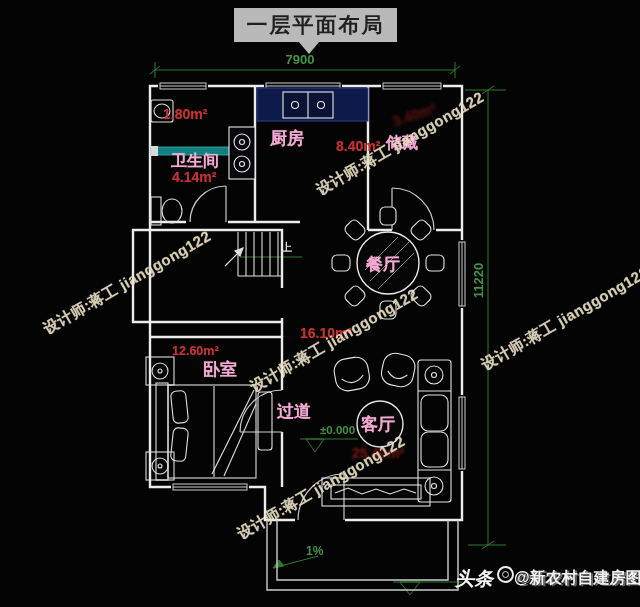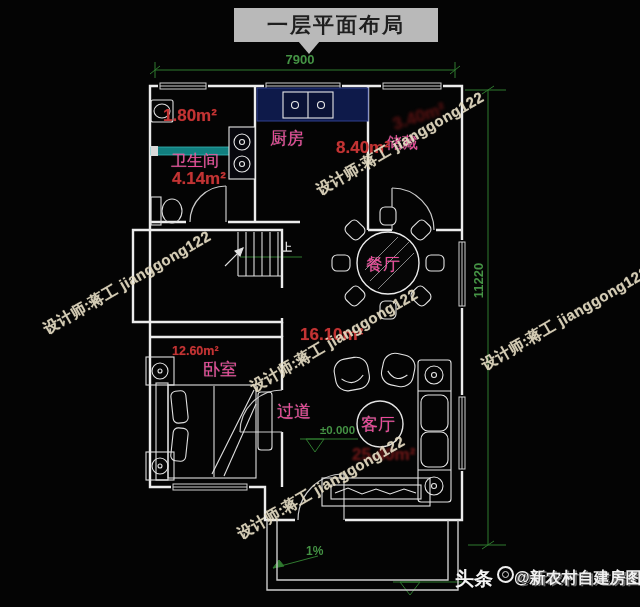--- a/index.html
+++ b/index.html
@@ -1,35 +1,35 @@
 <!DOCTYPE html>
 <html><head>
 <meta charset="utf-8">
 <style>
   html,body{margin:0;padding:0;background:#000;}
   #stage{position:relative;width:640px;height:607px;background:#040404;overflow:hidden;
          font-family:"Liberation Sans","DejaVu Sans",sans-serif;}
   #plan{position:absolute;left:0;top:0;}
   .t{position:absolute;white-space:nowrap;line-height:1;}
-  .lbl{color:#ec4899;font-weight:normal;font-size:16px;text-shadow:0 0 1px rgba(255,255,255,.45);}
-  .red{color:#c23434;font-weight:bold;font-size:17px;text-shadow:0 0 1px rgba(190,40,40,.6);}
+  .lbl{color:#f9a8d4;font-weight:bold;font-size:16px;text-shadow:0 0 1px rgba(255,255,255,.45);}
+  .red{color:#c23434;font-weight:bold;font-size:14px;text-shadow:0 0 1px rgba(190,40,40,.6);}
   .grn{color:#459345;font-weight:bold;font-size:12px;}
   .wm{color:#e6ddc4;font-weight:bold;font-size:15px;letter-spacing:.5px;opacity:.92;
       transform:translate(-50%,-50%) rotate(-30deg);
       text-shadow:0 0 1px rgba(235,225,195,.65);}
   .smudge1{color:#571111;filter:blur(1.6px);transform:rotate(-18deg);opacity:.85;}
   .smudge2{color:#7d1a1a;filter:blur(1px);opacity:.8;}
-  .title{left:234px;top:8px;width:204px;height:34px;background:#b9b9b9;color:#1f1f1f;
+  .title{left:234px;top:8px;width:163px;height:34px;background:#b9b9b9;color:#1f1f1f;
          font-size:21px;font-weight:bold;text-align:center;line-height:34px;letter-spacing:2px;}
   .titletail{left:298px;top:41px;width:0;height:0;border-left:11px solid transparent;
          border-right:11px solid transparent;border-top:13px solid #b9b9b9;}
   .dim-top{left:268px;top:53px;width:64px;text-align:center;font-size:13px;}
   .dim-right{left:448px;top:274px;width:60px;text-align:center;font-size:13px;
          transform:rotate(-90deg);}
-  .brand{left:455px;top:569px;font-size:19px;font-weight:bold;color:#f5f5f5;}
+  .brand{left:455px;top:569px;font-size:19px;font-weight:bold;color:#f5f5f5;font-style:italic;}
   .handle{left:514px;top:570px;font-size:16px;font-weight:bold;color:#f0f0f0;
          text-shadow:2px 1px 0 rgba(255,255,255,.4);}
   .avatar{left:497px;top:566px;width:13px;height:13px;border:2px solid #eee;border-radius:50%;}
   .avatar .inner{position:absolute;left:3px;top:3px;width:5px;height:5px;border:1px solid #ddd;border-radius:50%;}
 </style>
 </head>
 <body>
 
 <div id="stage">
 

